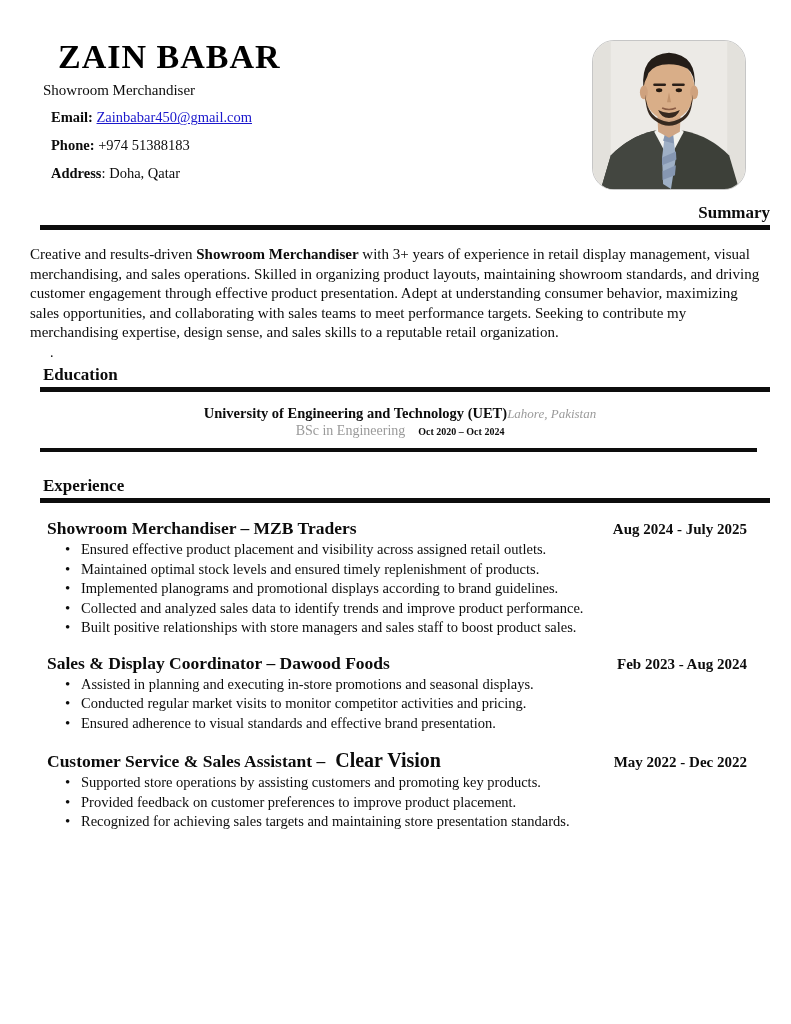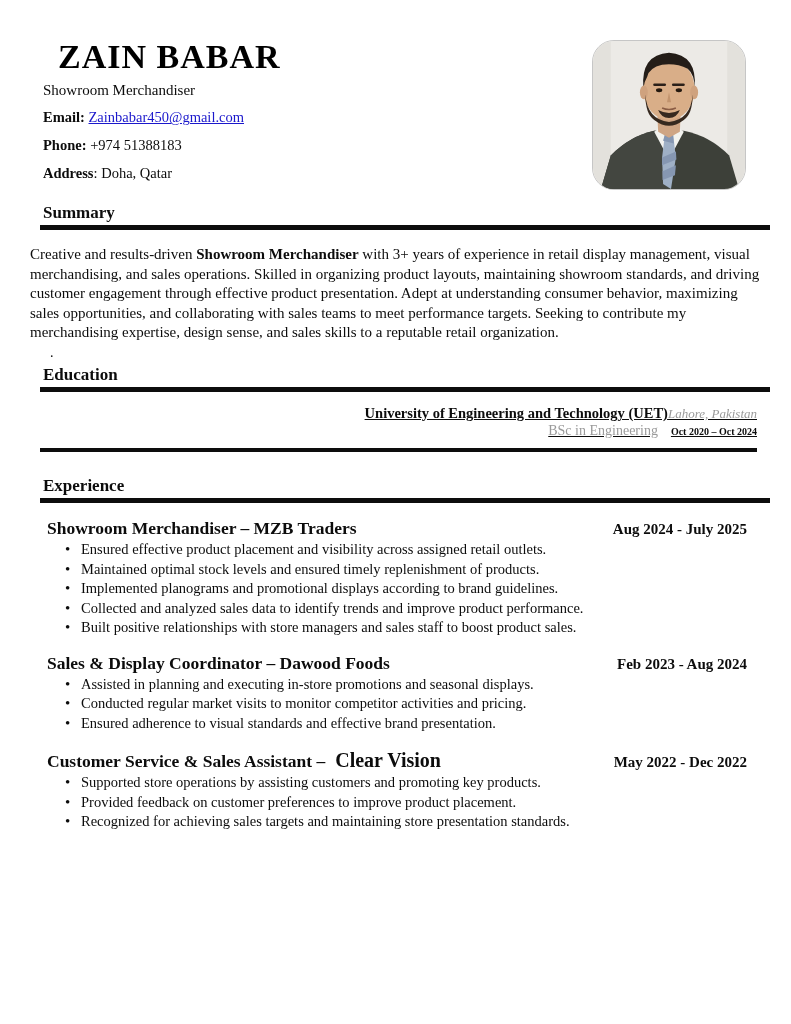--- a/index.html
+++ b/index.html
@@ -20,21 +20,21 @@
   }
   .page{position:relative;width:791px;height:1024px;}
 
   
   .header{padding:38px 0 0 43px;width:545px;}
   .name{
     font-size:34px;font-weight:bold;letter-spacing:1px;
     margin:0 0 7px 15px;line-height:1.1;color:#000;
   }
   .subtitle{font-size:15px;margin:0 0 8px 0;}
-  .contact-line{font-size:14.5px;margin:0 0 7px 0;line-height:1.42;}
+  .contact-line{font-size:14.5px;margin:0 0 7px 8px;line-height:1.42;}
   .contact-label{font-weight:bold;}
   .email-link{
     color:var(--link-blue);
     text-decoration:underline;
     cursor:pointer;
   }
 
   
   .photo{
     position:absolute;top:40px;left:592px;
@@ -53,32 +53,31 @@
     font-size:17px;font-weight:bold;margin:0;padding-left:3px;line-height:1.25;
   }
   .rule{
     height:2px;
     border-top:1px solid var(--rule-black);
     border-bottom:4px solid var(--rule-black);
     margin-top:2px;
   }
   .rule.thin{border-bottom-width:3px;}
 
-  .summary-head{margin-top:19px;}
+  .summary-head{margin-top:19px;text-align:right;}
   .summary-text{
     margin:15px 30px 0 30px;
     font-size:15px;line-height:19.5px;
   }
   .trailing-dot{margin:0 0 0 50px;font-size:14px;line-height:19px;}
 
   .education-head{margin-top:2px;}
   .edu-row{
-    display:flex;justify-content:flex-end;align-items:baseline;
+    display:flex;justify-content:center;align-items:baseline;
     margin:13px 34px 0 43px;
-    text-decoration:underline;
   }
   .edu-row.second{margin-top:1px;gap:13px;}
   .edu-institution{font-size:14.5px;font-weight:bold;}
   .edu-location{font-size:13px;font-style:italic;color:var(--muted-gray);}
   .edu-degree{font-size:14px;color:var(--muted-gray);}
   .edu-dates{font-size:10px;font-weight:bold;}
   .edu-rule{margin:9px 34px 0 40px;}
 
   .experience-head{margin-top:23px;}
 

